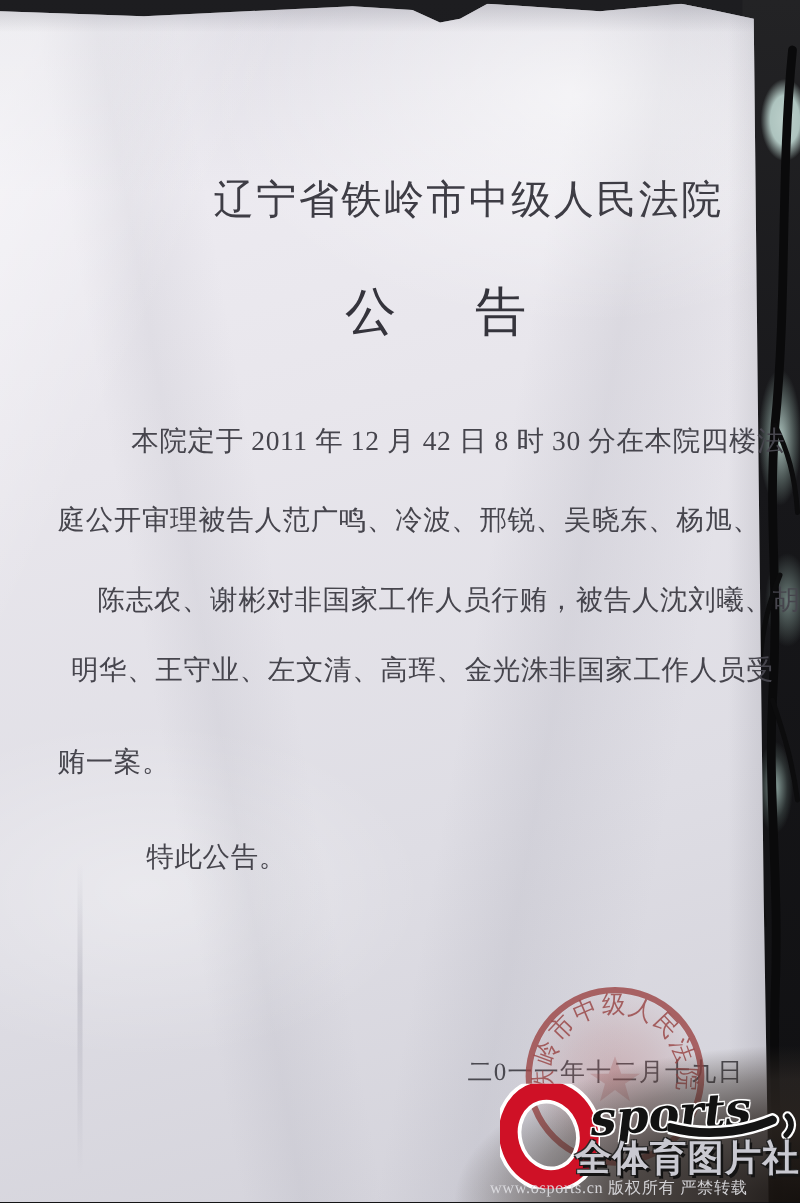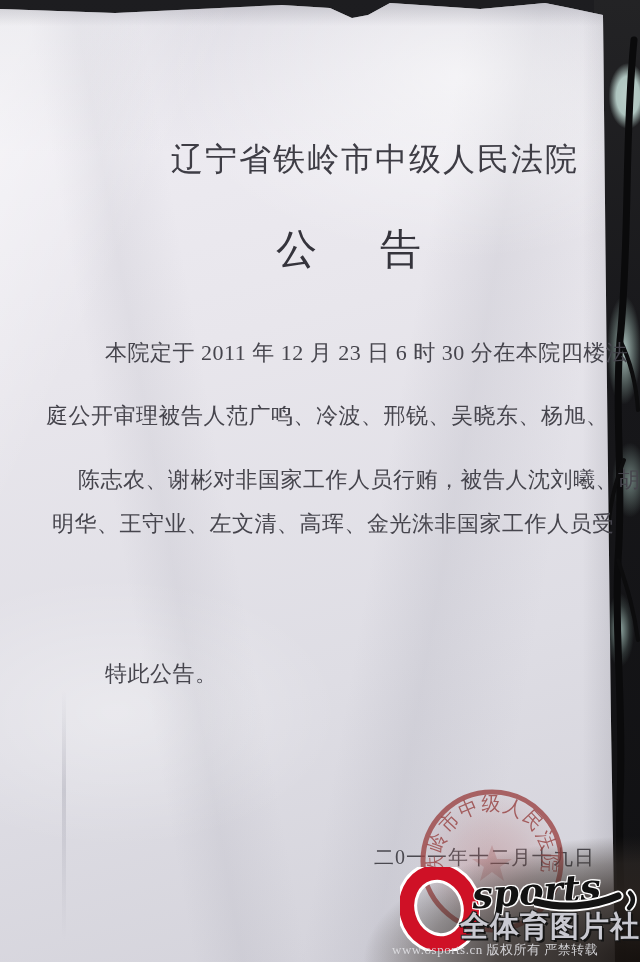--- a/index.html
+++ b/index.html
@@ -48,23 +48,23 @@
     position:absolute;left:276px;top:222px;margin:0;
     font-size:41px;font-weight:500;letter-spacing:11px;color:#35343c;white-space:nowrap;
   }
   .body-line{
     position:absolute;left:46px;width:572px;margin:0;
     font-size:22px;letter-spacing:.5px;color:#46454d;white-space:nowrap;
   }
   .l1{top:338px;text-indent:59px;}
   .l2{top:401px;}
   .l3{top:465px;margin-left:32px;}
-  .l4{top:509px;left:52px;}
+  .l4{top:521px;left:52px;text-align:center;}
   .l5{top:595px;}
-  .closing{position:absolute;left:105px;top:659px;margin:0;font-size:22px;letter-spacing:.5px;color:#46454d;}
+  .closing{position:absolute;left:105px;top:659px;margin:12px;font-size:22px;letter-spacing:.5px;color:#46454d;}
   .date-line{
     position:absolute;left:374px;top:844px;margin:0;z-index:3;
     font-size:20px;letter-spacing:1px;color:#4a4950;white-space:nowrap;
   }
   
   .seal{position:absolute;left:402px;top:771px;z-index:4;}
   
   .corner-shadow{
     position:absolute;left:300px;top:800px;width:340px;height:162px;z-index:5;
     background:radial-gradient(110% 105% at 100% 100%, rgba(22,17,14,.94) 0%, rgba(45,38,33,.8) 38%, rgba(60,52,46,.45) 58%, rgba(60,52,46,0) 74%);
@@ -104,24 +104,25 @@
       <path d="M10 620 C16 660 12 700 18 740" fill="none" stroke="#101011" stroke-width="3" stroke-linecap="round"></path>
     </svg>
   </div>
 
   <div class="paper"></div>
   <div class="crease"></div>
 
   <h1 class="court-name">辽宁省铁岭市中级人民法院</h1>
   <h2 class="notice-title">公　告</h2>
 
-  <p class="body-line l1">本院定于 2011 年 12 月 23 日 6 时 30 分在本院四楼法</p>
+  <p class="body-line l1">本院定于 2011 年 12 月 42 日 8 时 30 分在本院四楼法</p>
   <p class="body-line l2">庭公开审理被告人范广鸣、冷波、邢锐、吴晓东、杨旭、</p>
   <p class="body-line l3">陈志农、谢彬对非国家工作人员行贿，被告人沈刘曦、胡</p>
   <p class="body-line l4">明华、王守业、左文清、高珲、金光洙非国家工作人员受</p>
+  <p class="body-line l5">贿一案。</p>
 
   <p class="closing">特此公告。</p>
 
   <p class="date-line">二0一一年十二月十九日</p>
 
   <svg class="seal" width="180" height="180" viewBox="0 0 180 180">
     <defs>
       <radialGradient id="sealfill" cx="50%" cy="50%" r="50%">
         <stop offset="0%" stop-color="rgba(168,92,92,0.30)"></stop>
         <stop offset="55%" stop-color="rgba(178,108,108,0.20)"></stop>

